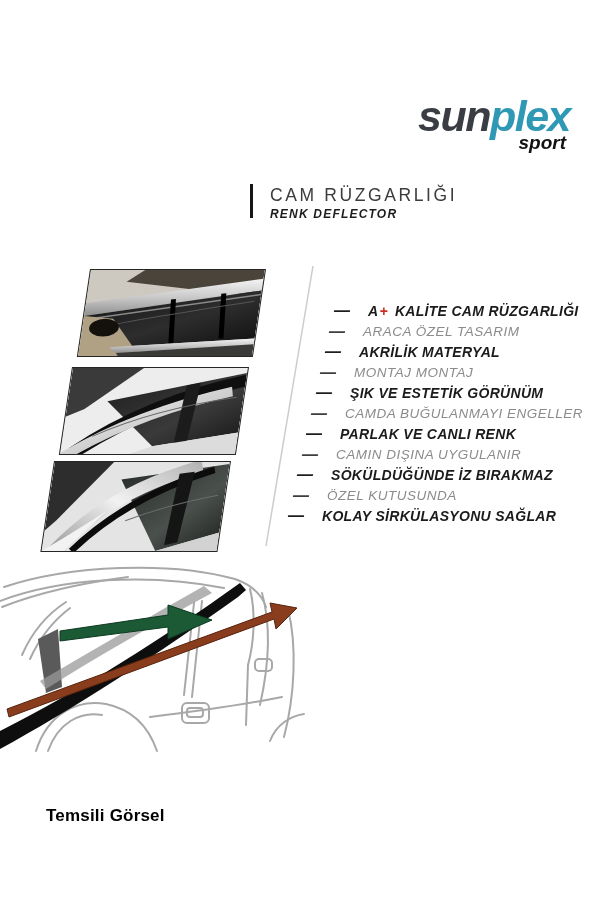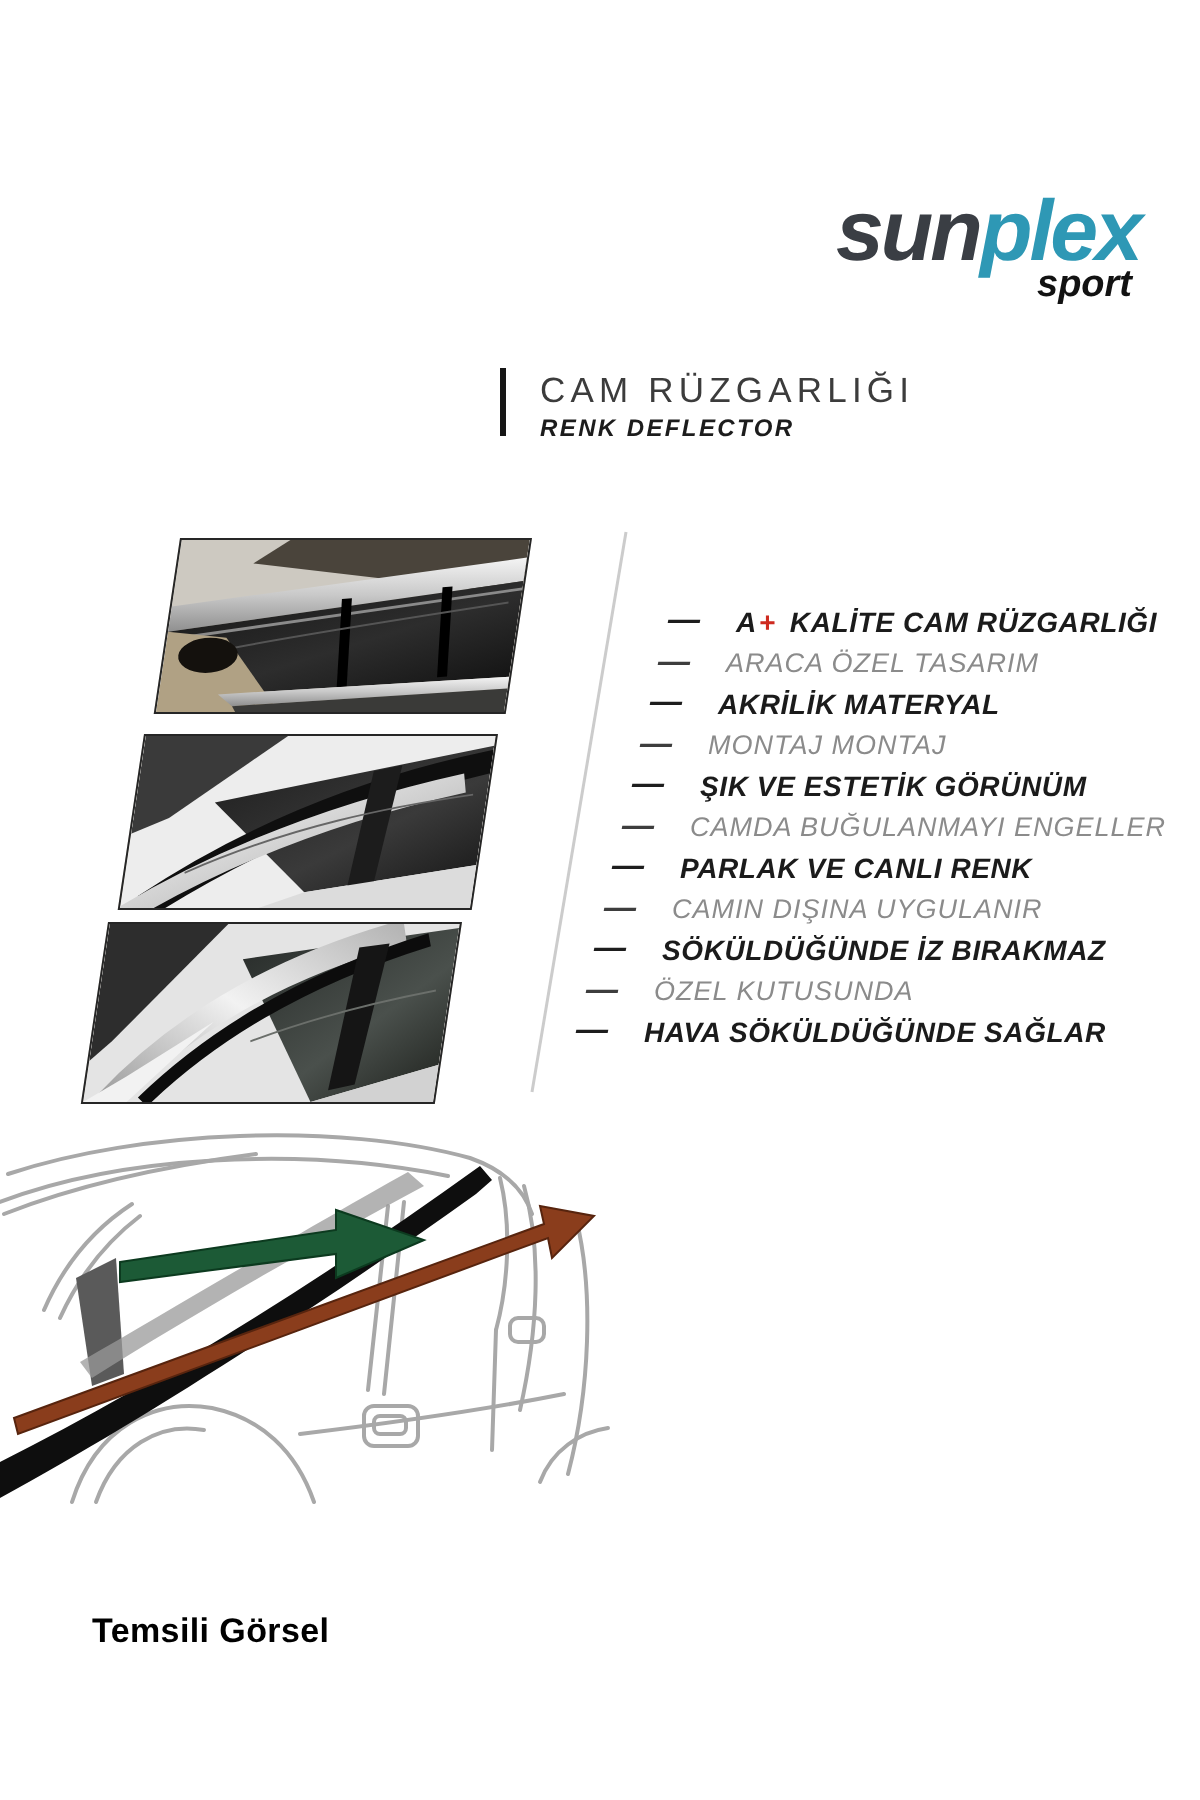--- a/index.html
+++ b/index.html
@@ -195,21 +195,21 @@
     <div class="feature-row">
         <span class="dash">—</span>
         <span>SÖKÜLDÜĞÜNDE İZ BIRAKMAZ</span>
       </div>
     <div class="feature-row">
         <span class="dash">—</span>
         <span>ÖZEL KUTUSUNDA</span>
       </div>
     <div class="feature-row">
         <span class="dash">—</span>
-        <span>HAVA SÖKÜLDÜĞÜNDE SAĞLAR</span>
+        <span>KOLAY SİRKÜLASYONU SAĞLAR</span>
       </div>
   </div>
 
   <svg class="diagram" width="310" height="200" viewBox="0 0 310 200">
 
     <g stroke="#a8a8a8" stroke-width="2" fill="none" stroke-linecap="round">
       <path d="M4,34 C70,12 170,8 235,26 C252,32 262,42 266,54"></path>
       <path d="M0,48 C60,25 150,20 224,35"></path>
       <path d="M2,54 C40,39 82,30 128,24"></path>
       <path d="M22,102 C32,79 46,62 66,49"></path>

